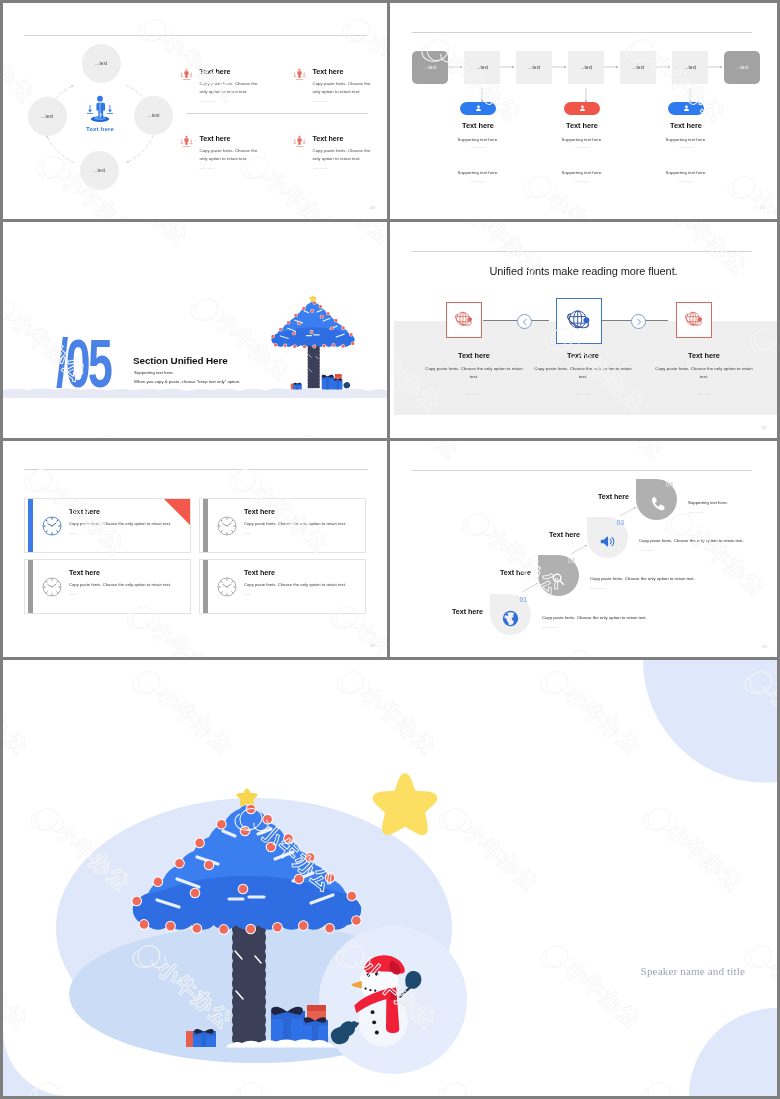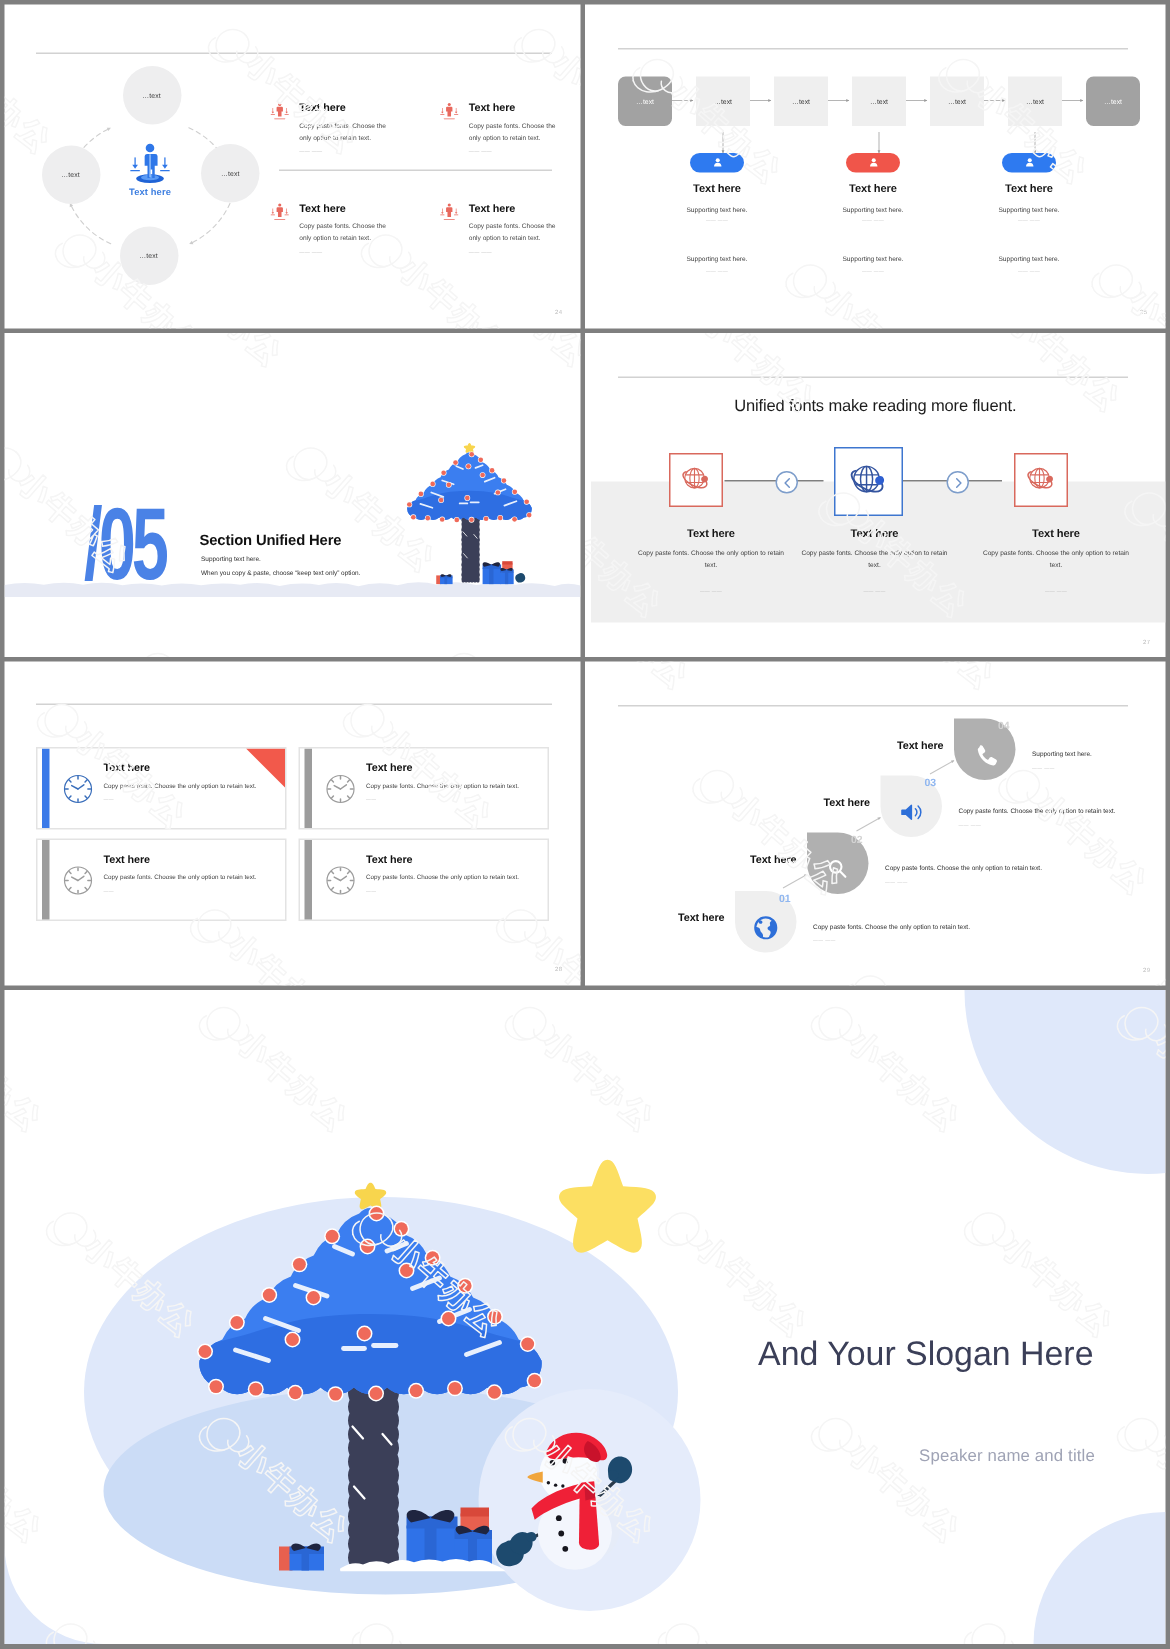--- a/index.html
+++ b/index.html
@@ -99,21 +99,21 @@
   .tkbg{position:absolute;left:0;top:0;}
   .tkstar{position:absolute;left:362px;top:110px;}
   .tktree{position:absolute;left:112px;top:125px;}
   .tksnow{position:absolute;left:222px;top:374px;}
   .tksnowman{position:absolute;left:333px;top:292px;}
   
   .tkttl{position:absolute;right:49px;top:193px;font-size:38px;font-weight:700;color:#3b3f58;letter-spacing:0px;line-height:1;}
   
   .tksub{position:absolute;right:48px;top:232px;font-size:22.6px;color:#3b3f58;letter-spacing:0px;line-height:1;}
   
-  .tkspk{position:absolute;right:47px;top:305px;font-size:11.2px;color:#9fa3b5;letter-spacing:.1px;}
+  .tkspk{position:absolute;right:32px;top:305px;font-size:11.2px;color:#9fa3b5;letter-spacing:.1px;font-family:Liberation Serif, serif;}
 </style>
 </head>
 <body>
 
 <svg width="0" height="0" style="position:absolute" aria-hidden="true">
     <defs>
   <g id="personScale" fill="#e8685d">
     <circle cx="12" cy="3.1" r="1.9"></circle>
     <path d="M9.4,5.9 h5.2 a1.3 1.3 0 0 1 1.3 1.3 v4.6 h-1.7 v6.1 h-4.4 v-6.1 h-1.7 v-4.6 a1.3 1.3 0 0 1 1.3 -1.3 z"></path>
     <rect x="3.1" y="7.4" width="0.75" height="5.2"></rect>
@@ -942,21 +942,20 @@
     </svg>
     <svg class="tktree" viewBox="-32 0 264 266" width="264" height="266">
         <use href="#xmasTree"></use>
       </svg>
     <svg class="tksnow" viewBox="0 0 300 28" width="154" height="14">
       <path d="M2,22 q14,-9 28,-4 q16,-8 34,-1 q16,-9 34,-2 q18,-7 38,-1 q18,-7 36,0 q18,-5 30,3 q14,5 18,10 H0 q-2,-4 2,-5 z" fill="#ffffff"></path>
     </svg>
     <svg class="tksnowman" viewBox="0 0 160 190" width="86" height="102">
         <use href="#snowman"></use>
       </svg>
-    <div class="tksub">And Your Slogan Here</div>
     <div class="tkspk">Speaker name and title</div>
     <svg class="wmk" width="774" height="436" viewBox="0 0 774 436">
         <g transform="translate(-166,-125) rotate(41)">
           <use href="#wmGlyph"></use>
         </g>
         <g transform="translate(38,-125) rotate(41)">
           <use href="#wmGlyph"></use>
         </g>
         <g transform="translate(242,-125) rotate(41)">
           <use href="#wmGlyph"></use>

